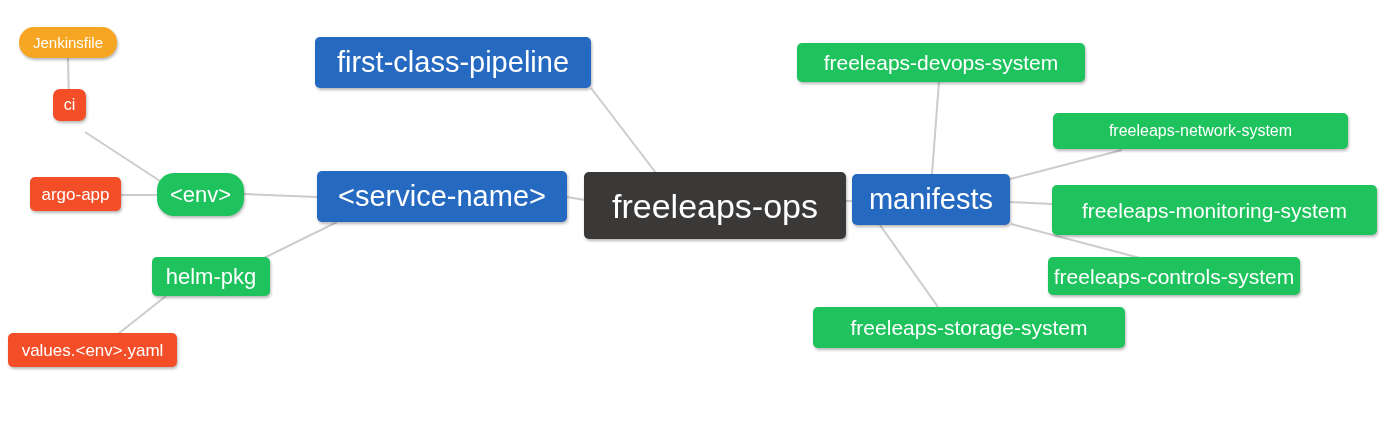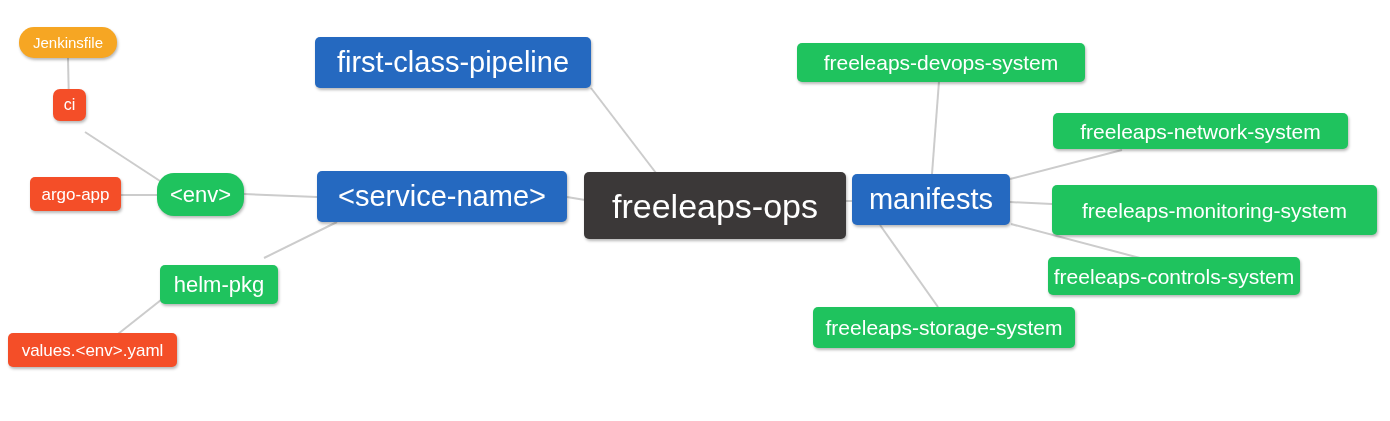--- a/index.html
+++ b/index.html
@@ -46,31 +46,31 @@
   .node.green  { background: var(--green,  #1fc35e); }
   .node.red    { background: var(--red,    #f44e28); }
   .node.orange { background: var(--orange, #f6a623); }
   .node.dark   { background: var(--dark,   #3b3838); }
 
   
   .n-jenkinsfile { left: 19px;  top: 27px;  width: 98px;  height: 31px; font-size: 15px; border-radius: 15px; }
   .n-ci          { left: 53px;  top: 89px; width: 33px;  height: 32px; font-size: 16px; border-radius: 7px; }
   .n-argo-app    { left: 30px;  top: 177px; width: 91px;  height: 34px; font-size: 17px; }
   .n-env         { left: 157px; top: 173px; width: 87px;  height: 43px; font-size: 22px; border-radius: 17px; }
-  .n-helm-pkg    { left: 160px; top: 257px; width: 118px; height: 39px; font-size: 22px; margin-top: 8px; }
+  .n-helm-pkg    { left: 152px; top: 257px; width: 118px; height: 39px; font-size: 22px; }
   .n-values-yaml { left: 8px;   top: 333px; width: 169px; height: 34px; font-size: 17px; }
   .n-pipeline    { left: 315px; top: 37px;  width: 276px; height: 51px; font-size: 29px; }
   .n-service     { left: 317px; top: 171px; width: 250px; height: 51px; font-size: 29px; }
   .n-ops         { left: 584px; top: 172px; width: 262px; height: 67px; font-size: 34px; }
   .n-manifests   { left: 852px; top: 174px; width: 158px; height: 51px; font-size: 29px; }
   .n-devops      { left: 797px; top: 28px;  width: 288px; height: 39px; font-size: 21px; margin-top: 15px; }
-  .n-network     { left: 1053px; top: 113px; width: 295px; height: 36px; font-size: 21px; }
+  .n-network     { left: 1053px; top: 113px; width: 295px; height: 36px; font-size: 16px; }
   .n-monitoring  { left: 1052px; top: 185px; width: 325px; height: 50px; font-size: 21px; }
   .n-controls    { left: 1048px; top: 257px; width: 252px; height: 38px; font-size: 21px; }
-  .n-storage     { left: 813px; top: 307px; width: 262px; height: 41px; font-size: 21px; }
+  .n-storage     { left: 813px; top: 307px; width: 312px; height: 41px; font-size: 21px; }
 </style>
 </head>
 <body>
 
 <div class="canvas">
 
   <svg class="edges" viewBox="0 0 1390 421" xmlns="http://www.w3.org/2000/svg">
     <line x1="68" y1="58" x2="69" y2="105"></line>
     <line x1="85" y1="132" x2="160" y2="181"></line>
     <line x1="121" y1="195" x2="157" y2="195"></line>

